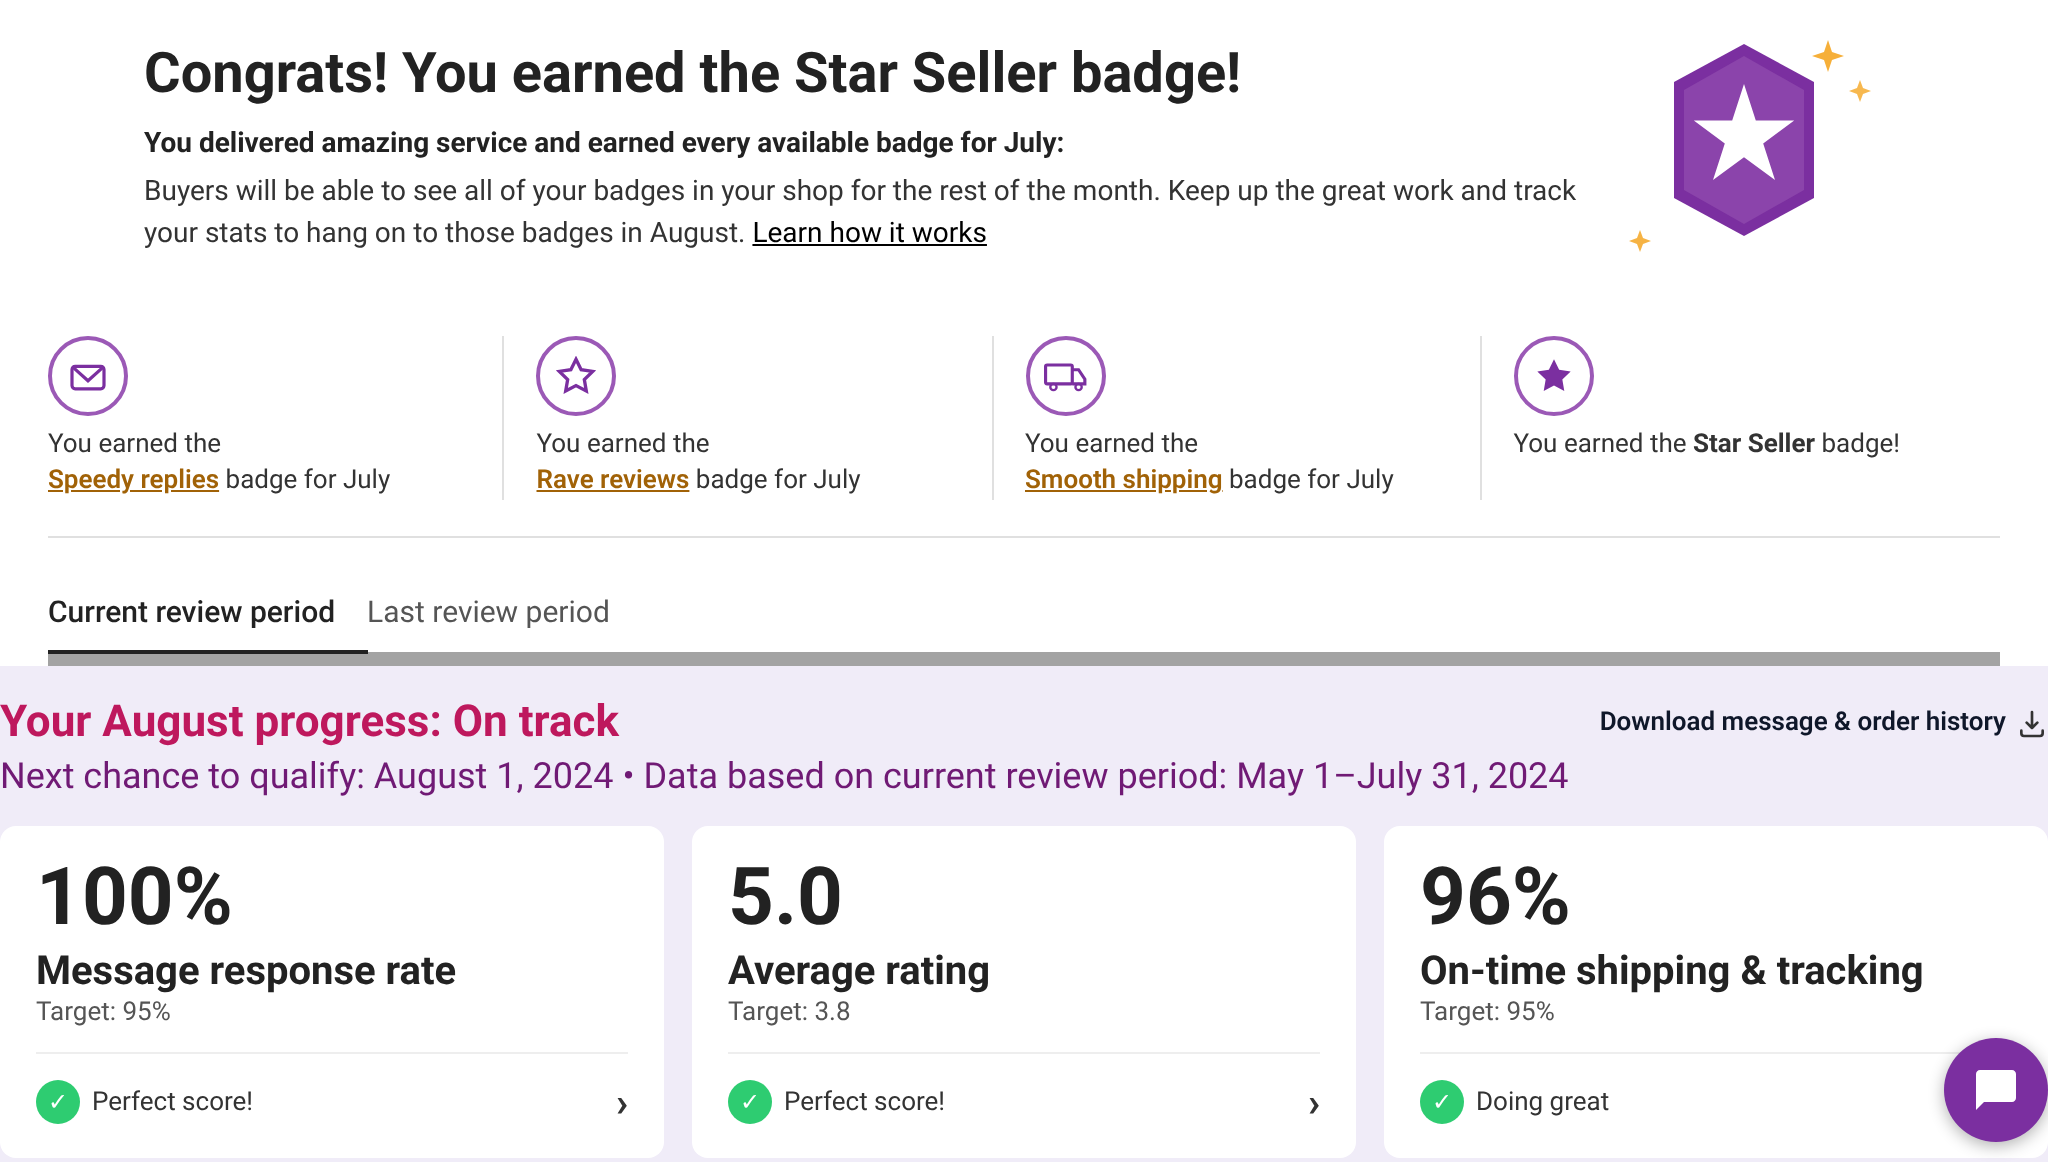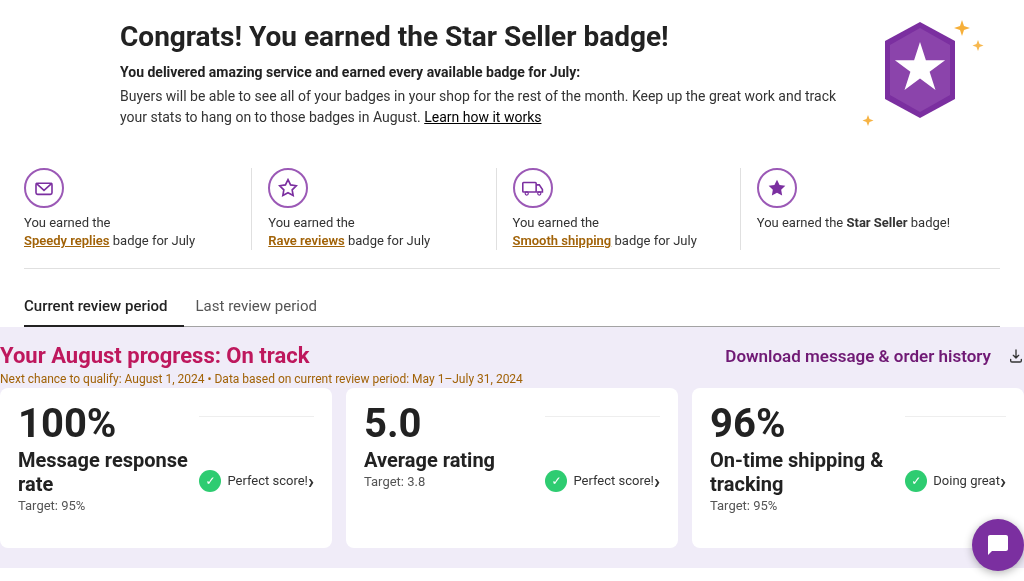--- a/index.html
+++ b/index.html
@@ -14,21 +14,21 @@
     }
 
     .main-container {
       padding: 20px 24px 0 24px;
       position: relative;
     }
 
     
     .header-section {
       display: flex;
-      justify-content: flex-end;
+      justify-content: center;
       align-items: flex-start;
       margin-bottom: 16px;
     }
 
     .header-text {
       flex: 1;
       max-width: 720px;
     }
 
     .main-title {
@@ -111,22 +111,22 @@
 
     .badge-item-text a {
       color: #a16207;
       text-decoration: underline;
       font-weight: 600;
     }
 
     
     .tabs-row {
       display: flex;
-      gap: 12px;
-      border-bottom: 1px solid #a3a3a3;
+      gap: 0;
+      border-bottom: 7px solid #a3a3a3;
       margin-bottom: 0;
     }
 
     .tab {
       padding: 10px 16px 10px 0;
       font-size: 15px;
       color: #555;
       cursor: pointer;
       border-bottom: 2px solid transparent;
       margin-bottom: -1px;
@@ -152,48 +152,49 @@
       margin-bottom: 4px;
     }
 
     .progress-title {
       font-size: 22px;
       font-weight: 700;
       color: #be185d;
     }
 
     .download-link {
-      font-size: 17px;
+      font-size: 13px;
       font-weight: 600;
+      color: #0f172a;
+      cursor: pointer;
+      display: flex;
+      align-items: center;
+      gap: 5px;
+      text-decoration: none;
+    }
+
+    .progress-meta {
+      font-size: 18px;
       color: #701a75;
-      cursor: pointer;
-      display: flex;
-      align-items: center;
-      gap: 17px;
-      text-decoration: none;
-    }
-
-    .progress-meta {
-      font-size: 12px;
-      color: #a16207;
-      margin-bottom: 2px;
+      margin-bottom: 14px;
     }
 
     
     .metrics-row {
       display: flex;
       gap: 14px;
     }
 
     .metric-card {
       background: #fff;
       border-radius: 8px;
       padding: 16px 18px;
       flex: 1;
       display: flex;
+      flex-direction: column;
       justify-content: space-between;
       min-height: 160px;
     }
 
     .metric-value {
       font-size: 40px;
       font-weight: 700;
       color: #222;
       line-height: 1;
       margin-bottom: 4px;

